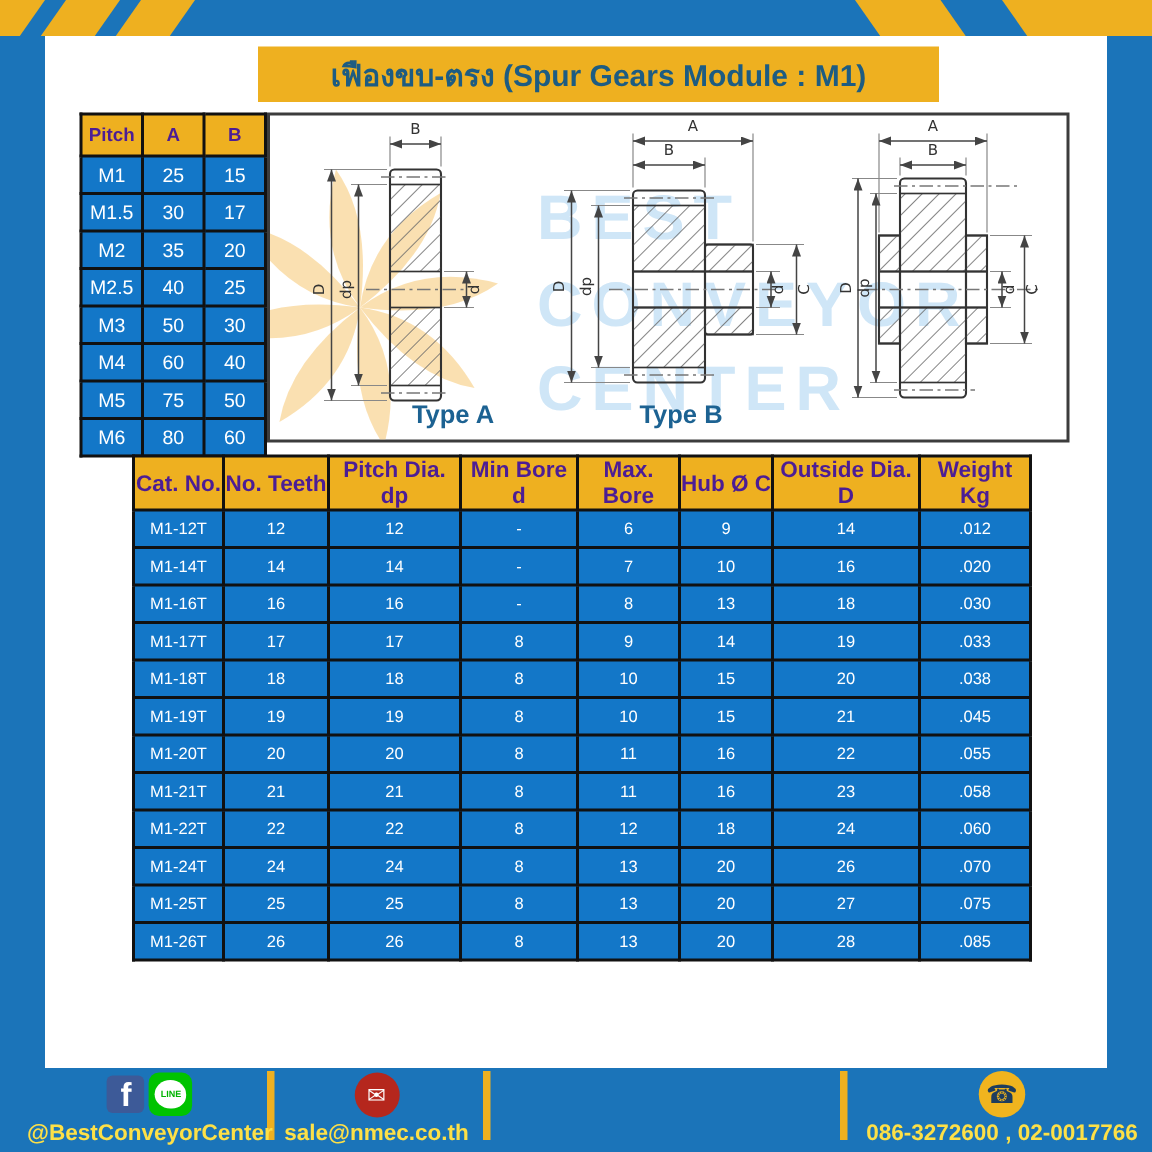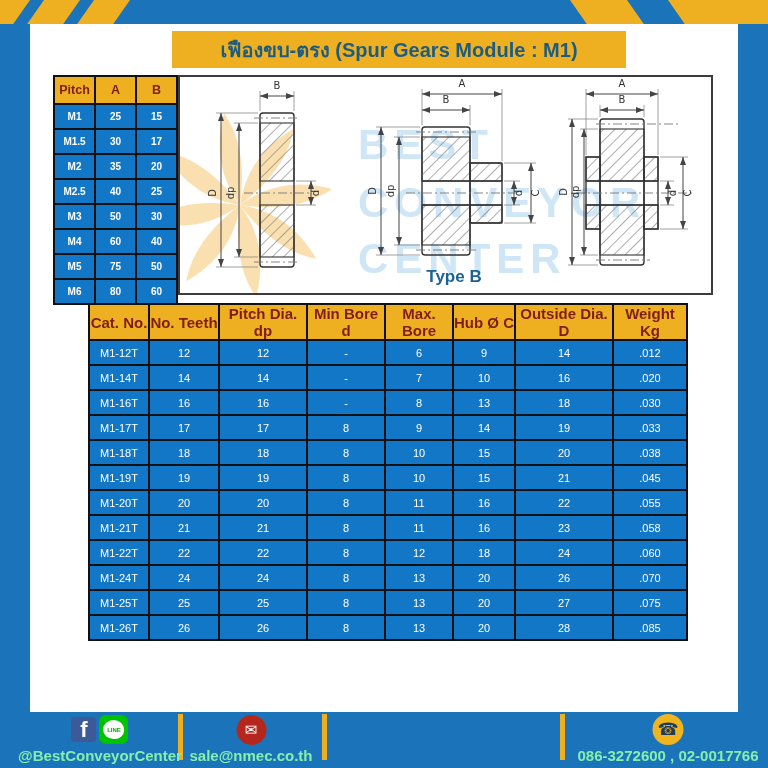--- a/index.html
+++ b/index.html
@@ -11,26 +11,26 @@
   .stripe.r{transform:skewX(35deg);}
   
   #panel{position:absolute;left:30px;top:24px;width:708px;height:688px;background:#ffffff;}
   
   #title-bar{position:absolute;left:172px;top:31px;width:454px;height:37px;background:#eeb020;
              display:flex;align-items:center;justify-content:center;color:#1d5c82;
              font-size:20px;font-weight:bold;white-space:nowrap;}
   
   table{border-collapse:collapse;table-layout:fixed;}
   th,td{border:2px solid #111;text-align:center;vertical-align:middle;padding:0;}
-  th{background:#eeb020;color:#7f1d1d;}
+  th{background:#eeb020;color:#4c1d95;}
   td{background:#1377c8;color:#ffffff;}
   #pitch-table{position:absolute;left:53px;top:75px;}
   #pitch-table table{width:125px;}
   #pitch-table th{height:26px;font-size:12.5px;}
-  #pitch-table td{height:23px;font-size:10px;font-weight:bold;}
+  #pitch-table td{height:23px;font-size:13px;}
   #spec-table{position:absolute;left:88px;top:303px;}
   #spec-table table{width:598px;}
   #spec-table th{height:29px;font-size:15px;}
   #spec-table td{height:23px;font-size:11px;}
   
   #drawings{position:absolute;left:178px;top:75px;width:535px;height:220px;background:#fff;
             border:2px solid #3c3c3c;box-sizing:border-box;}
   #drawings svg{position:absolute;left:0;top:0;}
   .type-label{position:absolute;top:190px;width:120px;text-align:center;color:#1c6292;
               font-size:17px;font-weight:bold;}
@@ -42,21 +42,21 @@
   .cl{stroke:#777;stroke-width:0.9;stroke-dasharray:9 3 2 3;fill:none;}
   .dimtxt{font-size:10px;fill:#333;font-family:"DejaVu Sans",sans-serif;}
   .wmtxt{font-size:42px;font-weight:bold;fill:#cfe6f7;letter-spacing:6px;
          font-family:"Liberation Sans",sans-serif;}
   
   #footer{position:absolute;left:0;top:712px;width:768px;height:56px;background:#1b74b9;}
   .f-sep{position:absolute;top:2px;width:5px;height:46px;background:#eeb020;}
   .f-group{position:absolute;top:1px;display:flex;flex-direction:column;align-items:center;
            transform:translateX(-50%);}
   .f-icons{height:33px;display:flex;align-items:center;gap:3px;}
-  .f-label{color:#86efac;font-size:15px;font-weight:bold;white-space:nowrap;margin-top:1px;}
+  .f-label{color:#fde047;font-size:15px;font-weight:bold;white-space:nowrap;margin-top:1px;}
   .icon-fb{width:25px;height:25px;border-radius:4px;background:#3d5a98;color:#fff;overflow:hidden;
            font-weight:bold;font-size:22px;display:flex;justify-content:center;line-height:25px;}
   .icon-line{width:29px;height:29px;border-radius:7px;background:#00c300;display:flex;
              align-items:center;justify-content:center;}
   .icon-line .bubble{width:21px;height:19px;background:#fff;border-radius:50% 50% 45% 50%;
              display:flex;align-items:center;justify-content:center;color:#00b300;
              font-size:6px;font-weight:bold;}
   .icon-mail{width:30px;height:30px;border-radius:50%;background:#b5271d;color:#fff;
              display:flex;align-items:center;justify-content:center;font-size:15px;}
   .icon-globe{width:31px;height:31px;border-radius:50%;background:#29aae1;
@@ -276,20 +276,21 @@
         <line class="dim" x1="488" y1="104" x2="488" y2="128" marker-start="url(#ar)" marker-end="url(#ar)"></line>
         <text class="dimtxt" x="496" y="116" text-anchor="middle" transform="rotate(-90 496 116)">d</text>
 
         <line class="ext" x1="480" y1="80" x2="508" y2="80"></line>
           <line class="ext" x1="480" y1="152" x2="508" y2="152"></line>
         <line class="dim" x1="503" y1="80" x2="503" y2="152" marker-start="url(#ar)" marker-end="url(#ar)"></line>
         <text class="dimtxt" x="511" y="116" text-anchor="middle" transform="rotate(-90 511 116)">C</text>
       </g>
     </svg>
 
+    <div class="type-label" style="left:62px;">Type A</div>
     <div class="type-label" style="left:214px;">Type B</div>
   </div>
 
   <div id="spec-table">
     <table>
       <colgroup>
         <col style="width:60px">
           <col style="width:70px">
           <col style="width:88px">
           <col style="width:78px">

